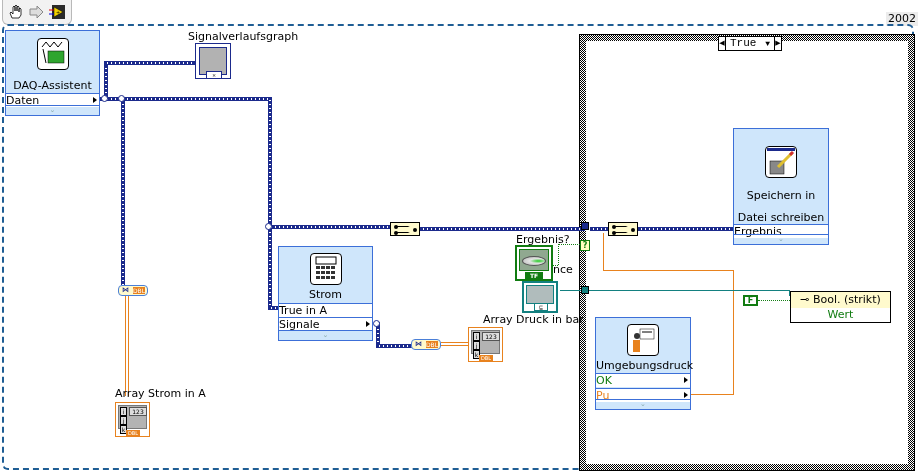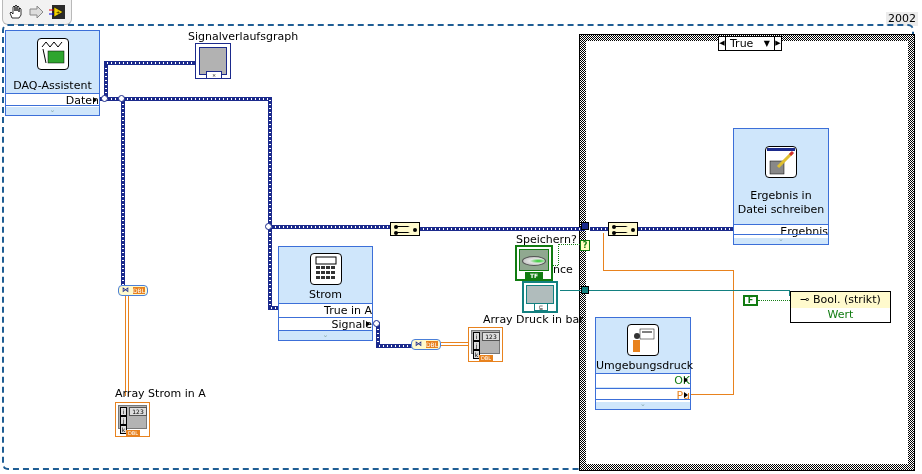--- a/index.html
+++ b/index.html
@@ -38,33 +38,33 @@
     background-size: auto, 2px 2px;
     outline: 1px solid #000;
   }
   .case-selector {
     position: absolute; left: 718px; top: 36px; height: 13px;
     display: flex; align-items: stretch; background: #fff; border: 1px solid #000;
     font-size: 11px; line-height: 13px;
   }
   .case-selector .arrow { width: 6px; background: #fff; border-right: 1px solid #000; display:flex; align-items:center; justify-content:center; font-size: 7px; }
   .case-selector .arrow.r { border-right: none; border-left: 1px solid #000; }
-  .case-selector .val { padding: 0 4px; min-width: 40px; display:flex; justify-content:space-between; gap:6px; }
+  .case-selector .val { padding: 0 4px; min-width: 40px; display:flex; justify-content:space-between; gap:6px;font-family:Liberation Mono, monospace; }
   
   .xvi {
     position: absolute; background: #cfe6fb; border: 1px solid #3c6fd8; box-sizing: border-box;
   }
   .xvi .icon {
     position: absolute; width: 30px; height: 30px; left: 50%; margin-left: -16px;
     border: 1px solid #000; border-radius: 4px; background: #fff;
   }
   .xvi .title { position: absolute; left: 0; right: 0; text-align: center; font-size: 11px; line-height: 13px; }
   .xvi .term {
     position: absolute; left: 0; right: 0; height: 13px; background: #fff;
-    border-top: 1px solid #3c6fd8; text-align: right; font-size: 11px; line-height: 13px;
+    border-top: 1px solid #3c6fd8; text-align: left; font-size: 11px; line-height: 13px;
   }
   .xvi .expander {
     position: absolute; left: 0; right: 0; bottom: 0; height: 9px;
     border-top: 1px solid #3c6fd8; text-align: center; font-size: 7px; line-height: 9px; color: #8aa;
   }
   .pin-out { position:absolute; right: 2px; width:0; height:0; border-top:3px solid transparent; border-bottom:3px solid transparent; border-left:4px solid #000; }
   .wh { height: 4px; border-top: 1px solid #1b2a8c; border-bottom: 1px solid #1b2a8c; box-sizing: border-box;
         background: repeating-linear-gradient(90deg, #1b2a8c 0 3px, #fff 3px 4px); }
   .wv { width: 4px; border-left: 1px solid #1b2a8c; border-right: 1px solid #1b2a8c; box-sizing: border-box;
         background: repeating-linear-gradient(180deg, #1b2a8c 0 3px, #fff 3px 4px); }
@@ -272,41 +272,41 @@
   <div class="dbl">DBL</div>
 </div>
 
 <div class="split" style="left:390px;top:222px">
     <div class="ln"></div>
   </div>
 <div class="split" style="left:608px;top:222px">
     <div class="ln"></div>
   </div>
 
-<div class="label" style="left:516px;top:233px">Speichern?</div>
+<div class="label" style="left:516px;top:233px">Ergebnis?</div>
 <div class="bool-ctrl">
   <div class="inner"></div>
   <div class="oval"></div>
   <div class="tf">TF</div>
 </div>
 <div class="label" style="left:553px;top:263px">nce</div>
 <div class="ref-ctrl">
   <div class="inner"></div>
   <div class="foot">⊑</div>
 </div>
 
 <div class="xvi" style="left:733px;top:128px;width:96px;height:117px;">
   <svg class="icon" style="top:17px" viewBox="0 0 30 30">
     <rect x="1" y="1" width="28" height="3" fill="#1b2a8c"></rect>
     <rect x="4" y="14" width="14" height="13" fill="#888" stroke="#000" stroke-width="0.5"></rect>
     <line x1="12" y1="20" x2="26" y2="6" stroke="#e0c030" stroke-width="3"></line>
     <line x1="24" y1="8" x2="27" y2="5" stroke="#d03030" stroke-width="3"></line>
   </svg>
-  <div class="title" style="top:60px">Ergebnis in</div>
-  <div class="title" style="top:74px">Datei schreiben</div>
+  <div class="title" style="top:60px">Speichern in</div>
+  <div class="title" style="top:82px">Datei schreiben</div>
   <div class="term" style="top:95px">
     <span>Ergebnis</span>
   </div>
   <div class="expander">⌄</div>
 </div>
 
 <div class="xvi" style="left:595px;top:317px;width:96px;height:93px;">
   <svg class="icon" style="top:6px" viewBox="0 0 30 30">
     <rect x="12" y="4" width="14" height="10" fill="#fff" stroke="#000" stroke-width="0.5"></rect>
     <line x1="14" y1="7" x2="24" y2="7" stroke="#000"></line>

